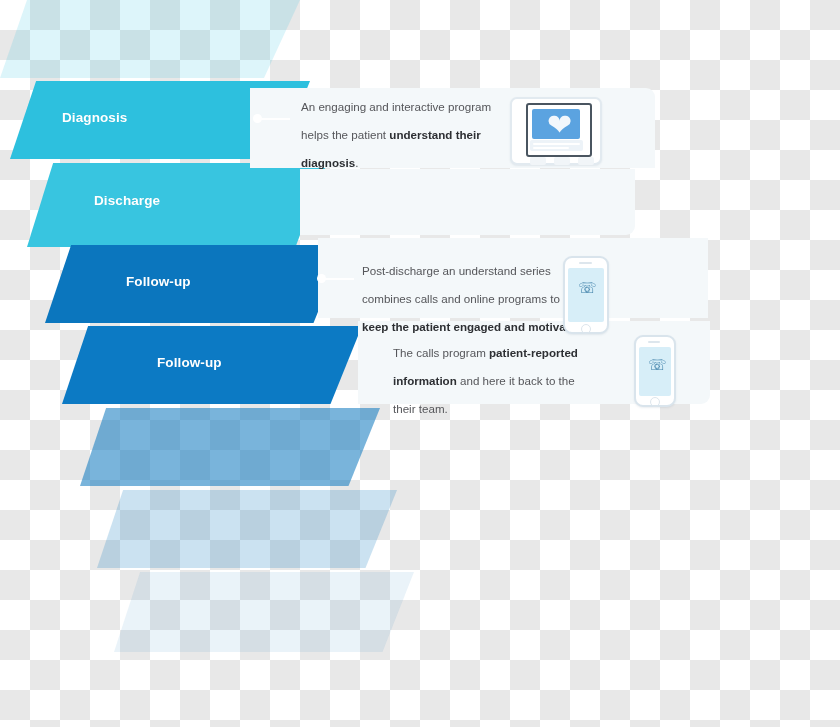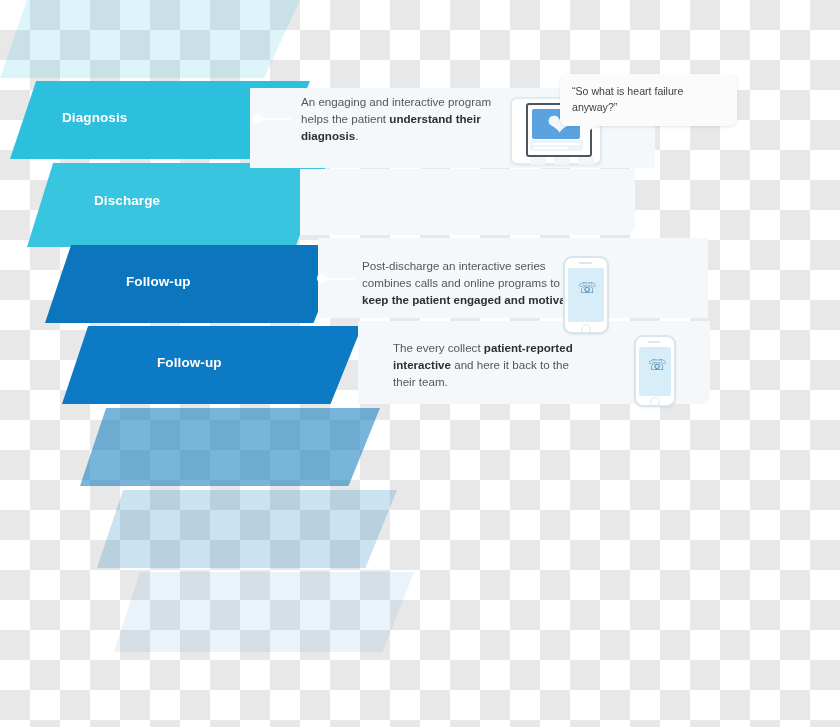--- a/index.html
+++ b/index.html
@@ -57,21 +57,21 @@
   }
   .panel.rounded-tr { border-top-right-radius: 9px; }
   .panel.rounded-br { border-bottom-right-radius: 9px; }
 
   
   .copy {
     position: absolute;
     z-index: 6;
     color: #55565a;
     font-size: 11.6px;
-    line-height: 17px;
+    line-height: 28px;
     font-family: "Liberation Sans", sans-serif;
   }
   .copy b { color: #2d2f33; font-weight: bold; }
 
   
   .connector { position: absolute; z-index: 7; }
   .connector .dot {
     position: absolute;
     left: 0; top: 0;
     width: 9px; height: 9px;
@@ -242,28 +242,28 @@
     <div class="line" style="width:30px;"></div>
   </div>
 
   <div class="copy" style="left:301px; top:93px; width:200px;">
     <span>An engaging and interactive program</span>
     <span>helps the patient </span><b>understand their</b>
     <b>diagnosis</b><span>.</span>
   </div>
 
   <div class="copy" style="left:362px; top:257px; width:225px;">
-    <span>Post-discharge an interactive series</span>
+    <span>Post-discharge an understand series</span>
     <span>combines calls and online programs to</span>
     <b>keep the patient engaged and motivated.</b>
   </div>
 
   <div class="copy" style="left:393px; top:339px; width:190px;">
-    <span>The every collect </span><b>patient-reported</b>
-    <b>interactive</b><span> and here it back to the</span>
+    <span>The calls program </span><b>patient-reported</b>
+    <b>information</b><span> and here it back to the</span>
     <span>their team.</span>
   </div>
 
   <div class="device" style="left:510px; top:97px; width:92px; height:68px;">
     <div class="tablet-frame"></div>
     <div class="tablet-inner" style="left:16px; top:6px; width:62px; height:50px;"></div>
     <div class="tablet-screen" style="left:22px; top:12px; width:48px; height:30px;">
       <span class="heart-glyph" style="left:15px; top:1px;">❤</span>
     </div>
     <div class="tablet-bar" style="left:20px; top:43px; width:53px; height:11px;">
@@ -286,22 +286,16 @@
 
   <div class="device" style="left:634px; top:335px; width:42px; height:72px;">
     <div class="phone-frame"></div>
     <div class="phone-speaker" style="left:14px; top:6px; width:12px; height:2px;"></div>
     <div class="phone-screen" style="left:5px; top:12px; width:32px; height:49px;">
       <span class="phone-icon" style="left:9px; top:10px;">☏</span>
     </div>
     <div class="phone-home" style="left:16px; top:62px; width:8px; height:8px;"></div>
   </div>
 
-  <div class="bubble" style="left:560px; top:74px; width:153px;">
-    <span>“So what is heart failure anyway?”</span>
-    <span class="tail" style="left:20px; bottom:-13px;
-                 border-width:14px 16px 0 0;
-                 border-color:#fbfbfb transparent transparent transparent;"></span>
-  </div>
 
 
 
 </div>
 
 </body></html>

